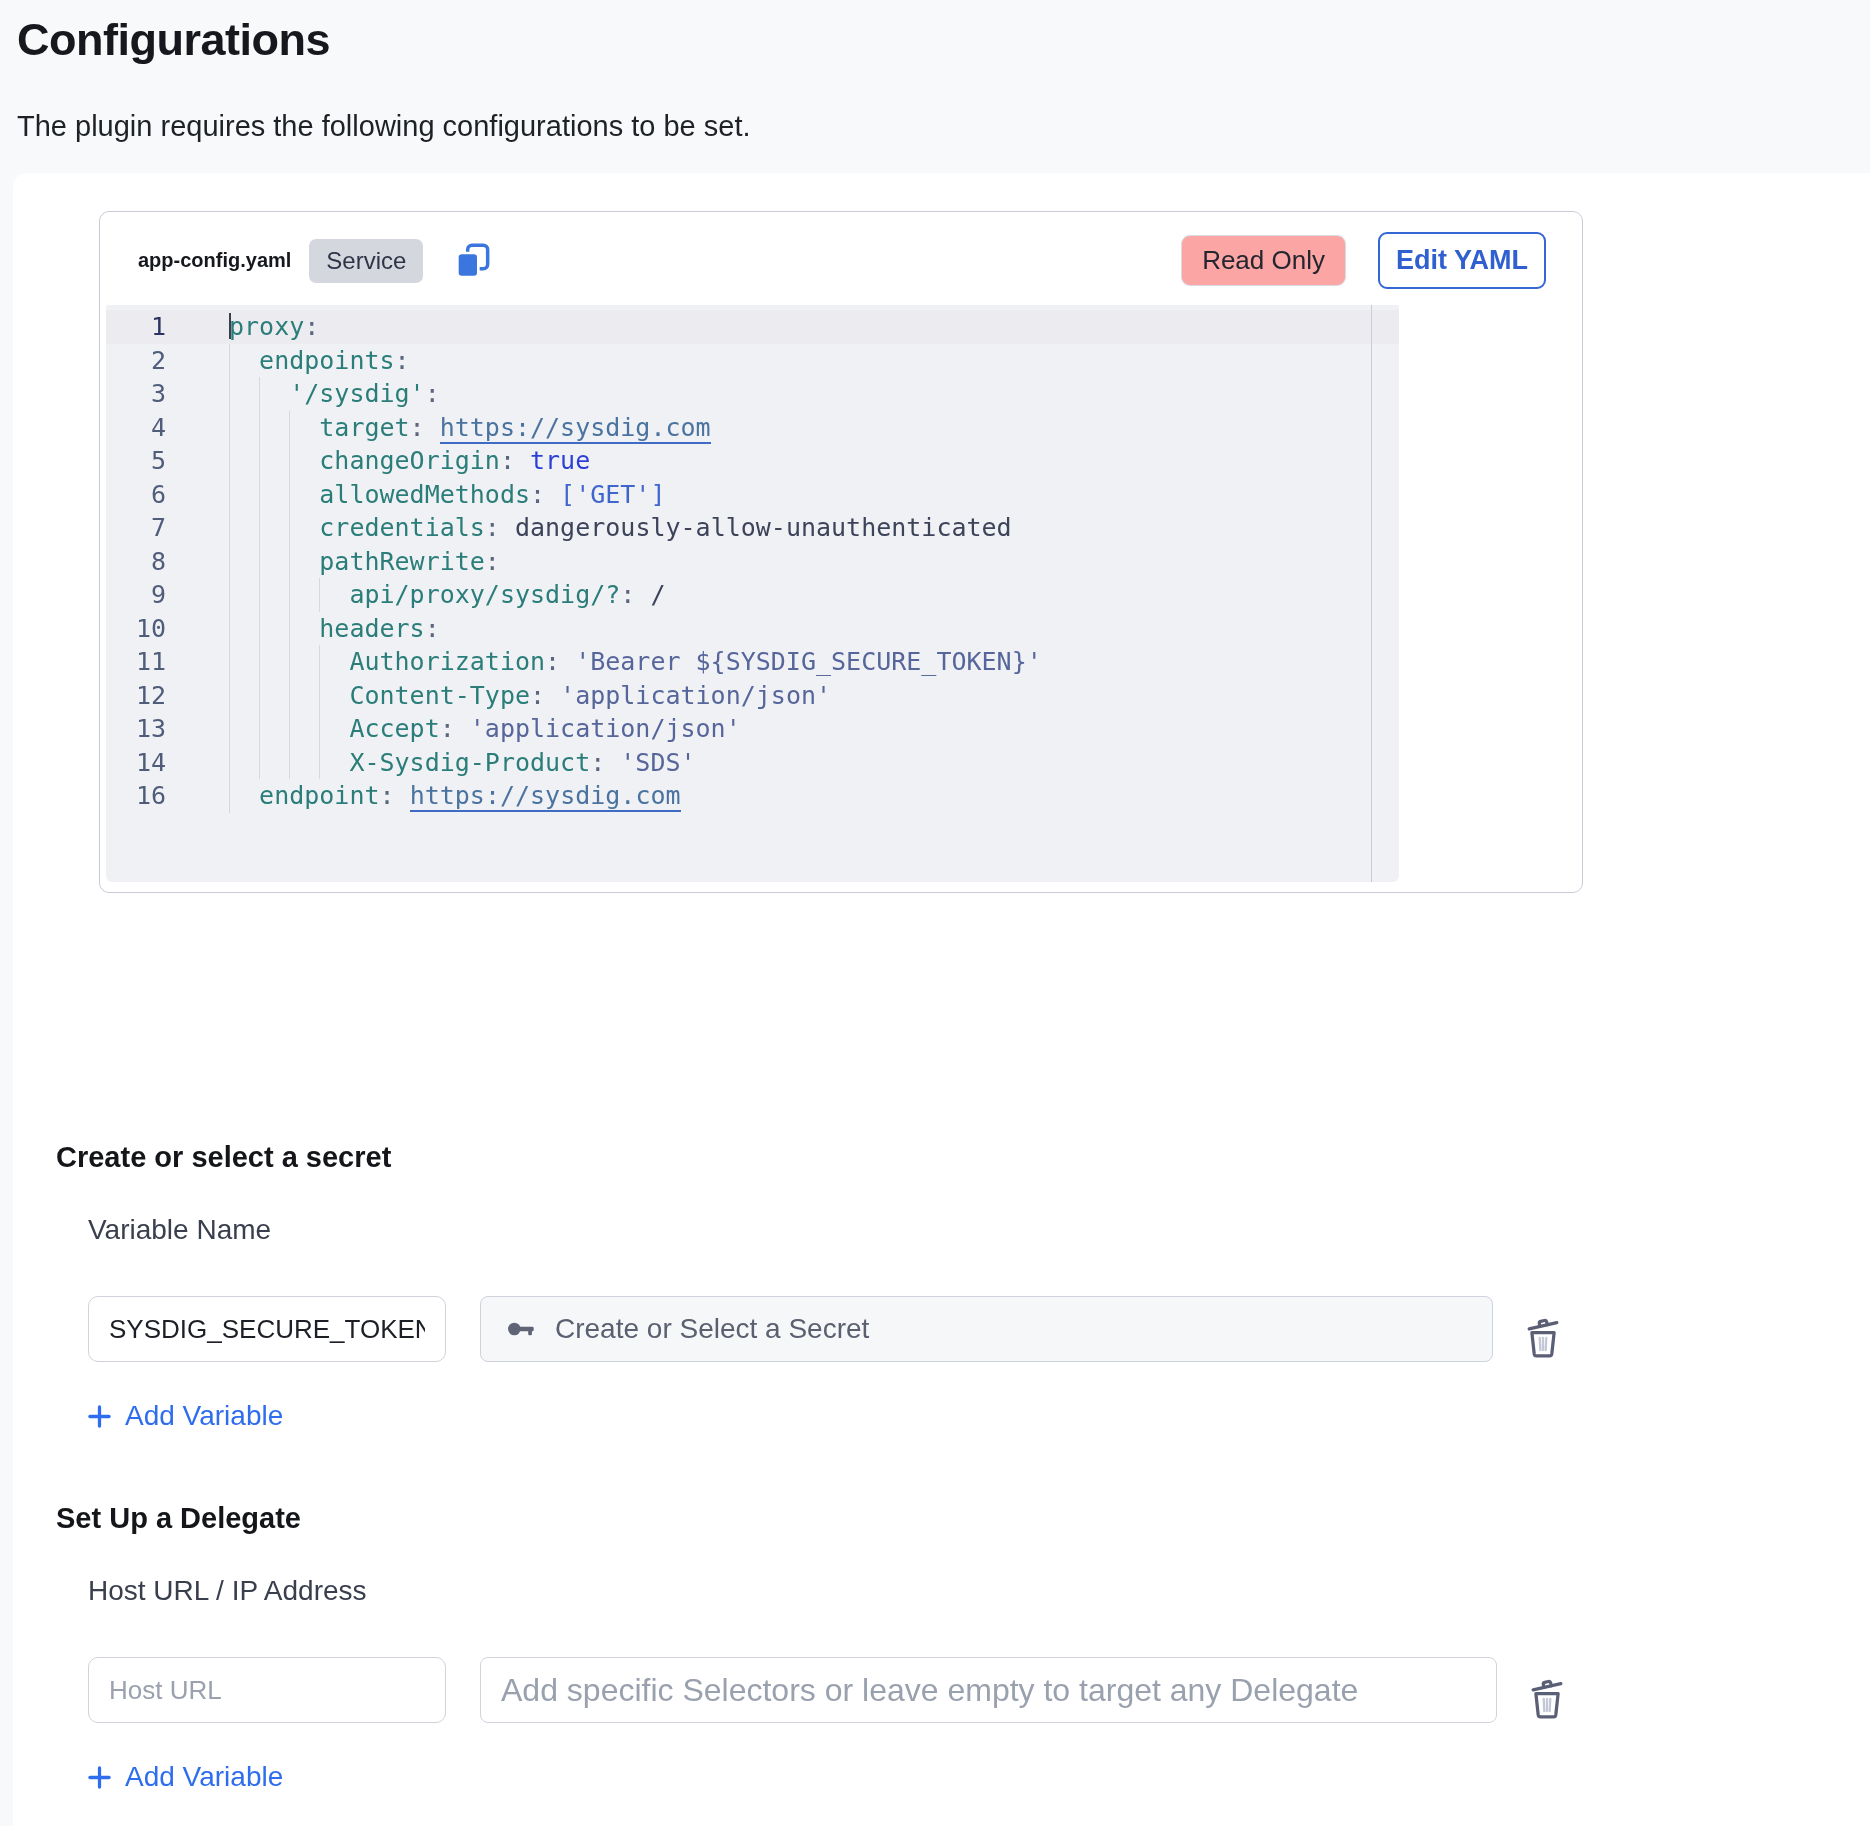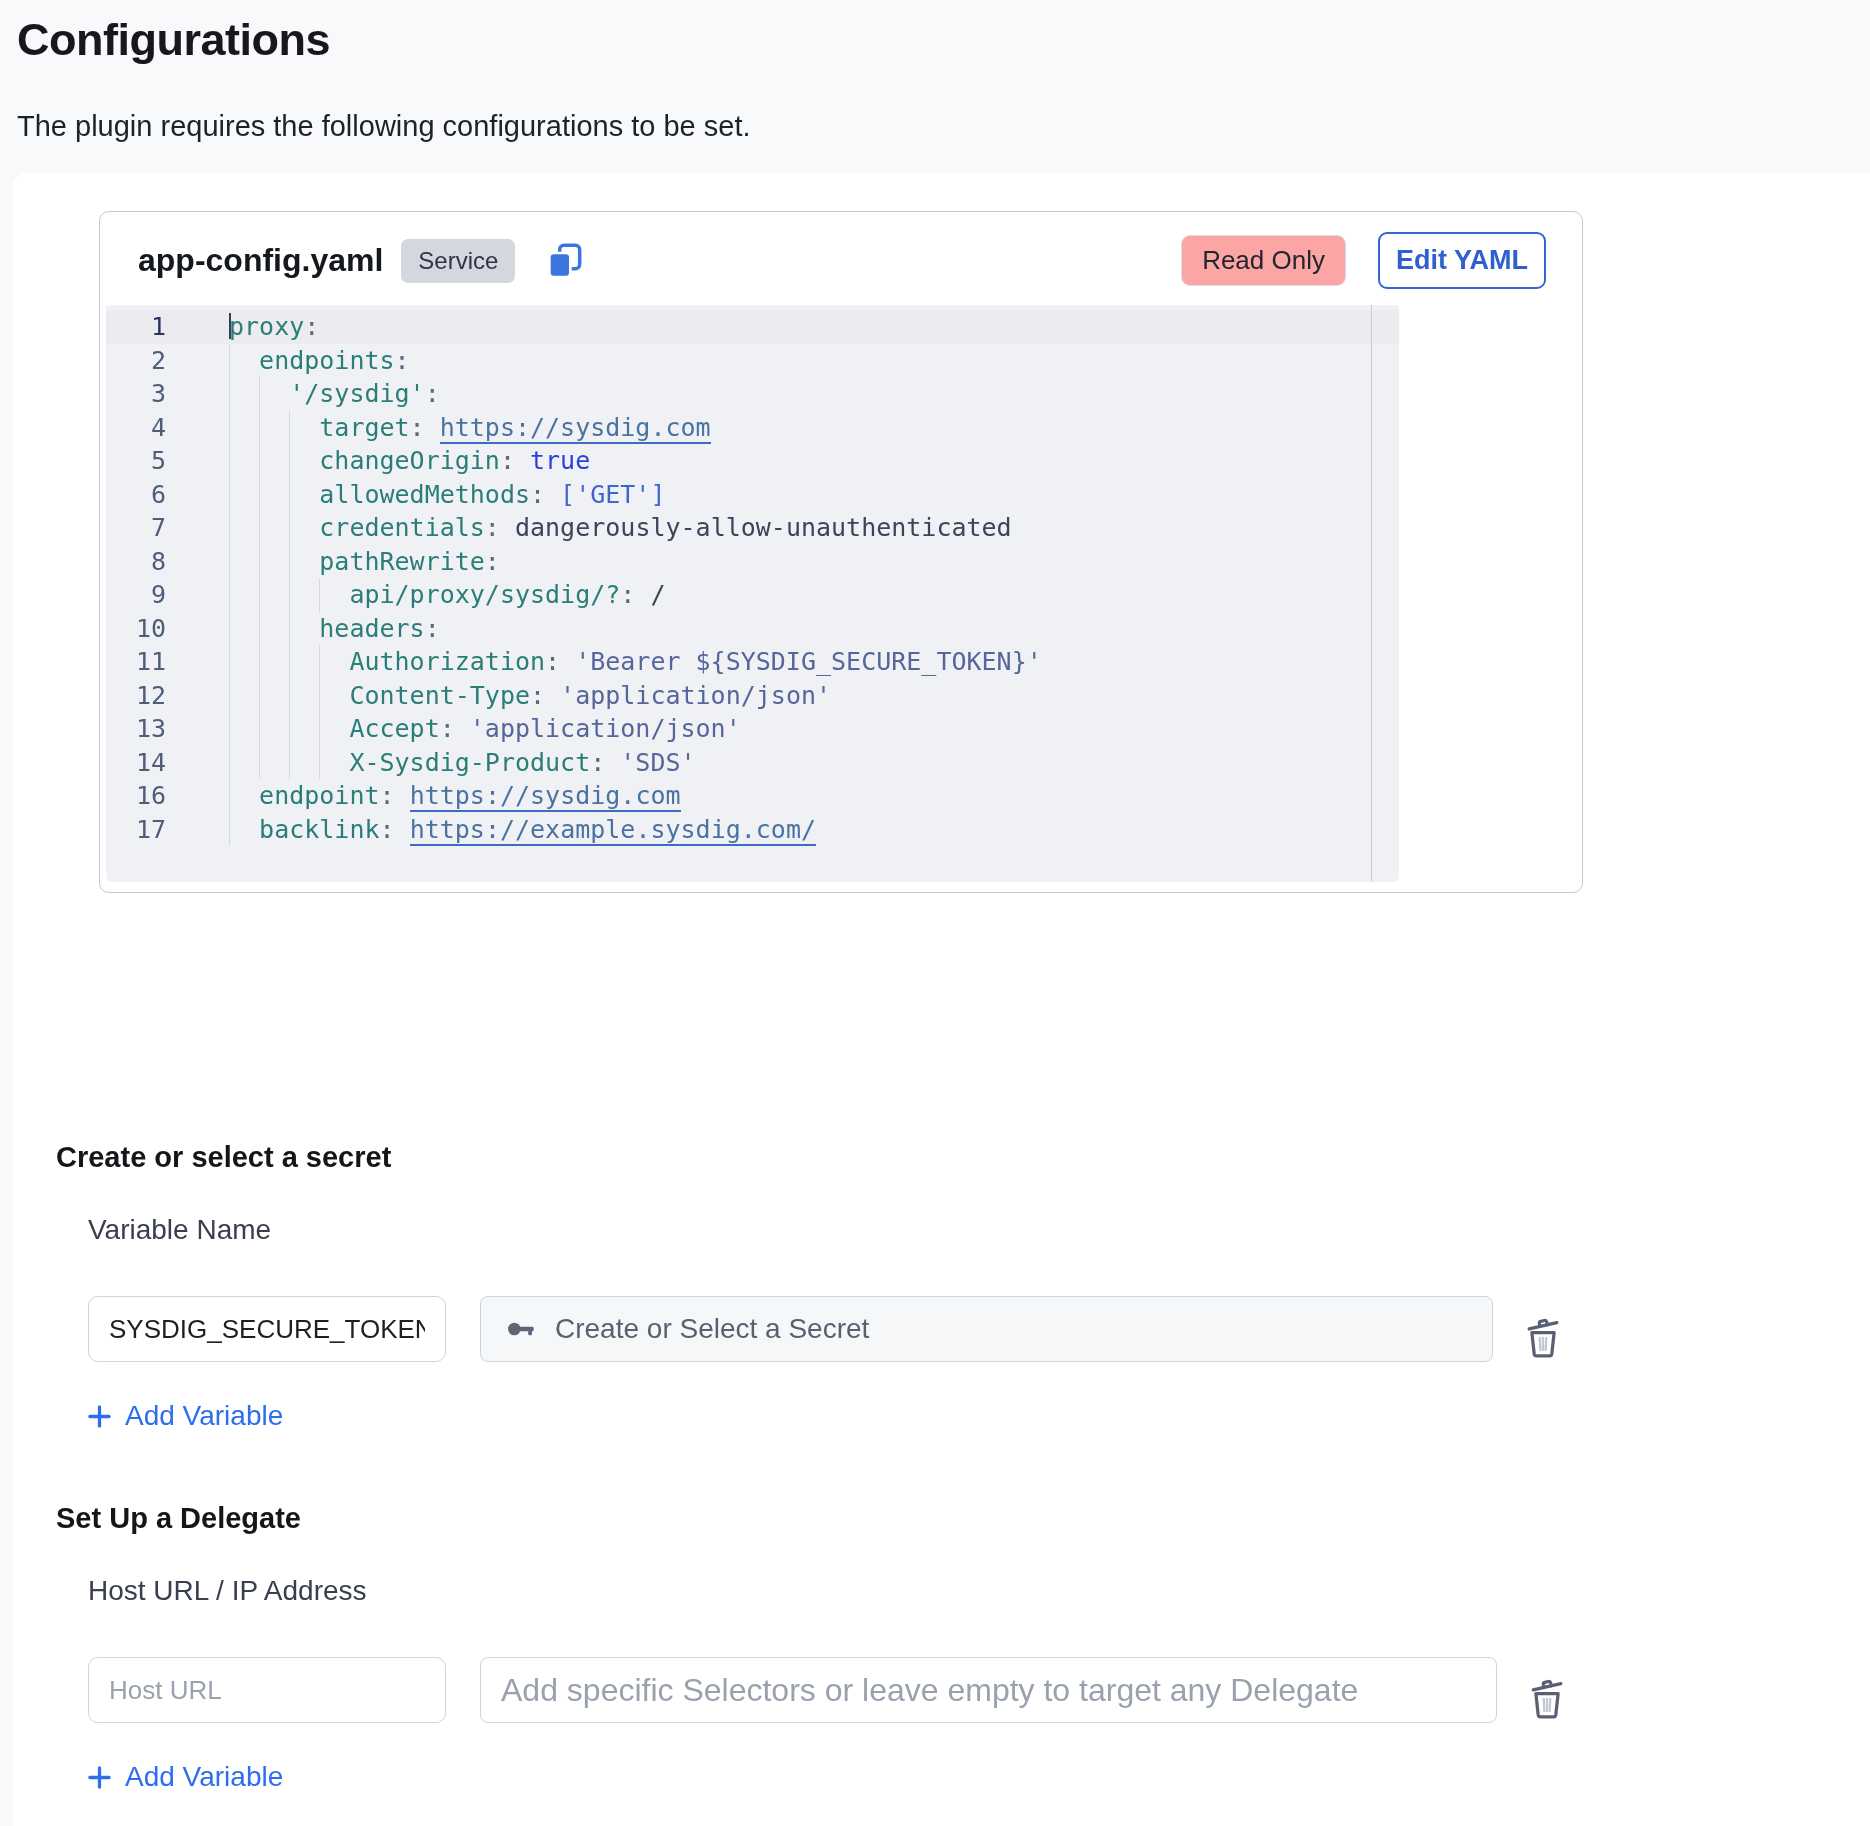--- a/index.html
+++ b/index.html
@@ -39,21 +39,21 @@
     background:#fff;
     border:1px solid var(--border);
     border-radius:10px;
     overflow:hidden;
     margin-bottom:248px;
   }
   .panel-header{
     display:flex;align-items:center;
     padding:20px 36px 16px 38px;
   }
-  .filename{font-size:32px;font-weight:700;color:#15181d;}
+  .filename{font-size:20px;font-weight:700;color:#15181d;}
   .badge{
     margin-left:18px;font-size:24px;color:#2f3447;
     background:var(--badge-bg);border-radius:7px;padding:8px 17px;
   }
   .copy-btn{
     margin-left:28px;background:none;border:none;cursor:pointer;
     width:44px;height:44px;display:flex;align-items:center;justify-content:center;
   }
   .spacer{flex:1;}
   .readonly{
@@ -157,21 +157,20 @@
         <div class="cm-line"><span class="ln">6</span><span class="lc"><span class="guide"></span><span class="guide"></span><span class="guide"></span><span class="tk-key">allowedMethods</span><span class="tk-punct">: </span><span class="tk-seq">['GET']</span></span></div>
         <div class="cm-line"><span class="ln">7</span><span class="lc"><span class="guide"></span><span class="guide"></span><span class="guide"></span><span class="tk-key">credentials</span><span class="tk-punct">: </span><span class="tk-plain">dangerously-allow-unauthenticated</span></span></div>
         <div class="cm-line"><span class="ln">8</span><span class="lc"><span class="guide"></span><span class="guide"></span><span class="guide"></span><span class="tk-key">pathRewrite</span><span class="tk-punct">:</span></span></div>
         <div class="cm-line"><span class="ln">9</span><span class="lc"><span class="guide"></span><span class="guide"></span><span class="guide"></span><span class="guide"></span><span class="tk-key">api/proxy/sysdig/?</span><span class="tk-punct">: </span><span class="tk-plain">/</span></span></div>
         <div class="cm-line"><span class="ln">10</span><span class="lc"><span class="guide"></span><span class="guide"></span><span class="guide"></span><span class="tk-key">headers</span><span class="tk-punct">:</span></span></div>
         <div class="cm-line"><span class="ln">11</span><span class="lc"><span class="guide"></span><span class="guide"></span><span class="guide"></span><span class="guide"></span><span class="tk-key">Authorization</span><span class="tk-punct">: </span><span class="tk-str">'Bearer ${SYSDIG_SECURE_TOKEN}'</span></span></div>
         <div class="cm-line"><span class="ln">12</span><span class="lc"><span class="guide"></span><span class="guide"></span><span class="guide"></span><span class="guide"></span><span class="tk-key">Content-Type</span><span class="tk-punct">: </span><span class="tk-str">'application/json'</span></span></div>
         <div class="cm-line"><span class="ln">13</span><span class="lc"><span class="guide"></span><span class="guide"></span><span class="guide"></span><span class="guide"></span><span class="tk-key">Accept</span><span class="tk-punct">: </span><span class="tk-str">'application/json'</span></span></div>
         <div class="cm-line"><span class="ln">14</span><span class="lc"><span class="guide"></span><span class="guide"></span><span class="guide"></span><span class="guide"></span><span class="tk-key">X-Sysdig-Product</span><span class="tk-punct">: </span><span class="tk-str">'SDS'</span></span></div>
         <div class="cm-line"><span class="ln">16</span><span class="lc"><span class="guide"></span><span class="tk-key">endpoint</span><span class="tk-punct">: </span><span class="tk-link">https://sysdig.com</span></span></div>
-        <div class="cm-line"><span class="ln">17</span><span class="lc"><span class="guide"></span><span class="tk-key">backlink</span><span class="tk-punct">: </span><span class="tk-link">https://example.sysdig.com/</span></span></div>
       </div>
   </div>
 
   
   <h2 class="section-heading">Create or select a secret</h2>
   <div class="field-label">Variable Name</div>
   <div class="field-row">
     <input class="ti small" type="text" value="SYSDIG_SECURE_TOKEN" style="">
     <span class="gap"></span>
     <div class="select">

